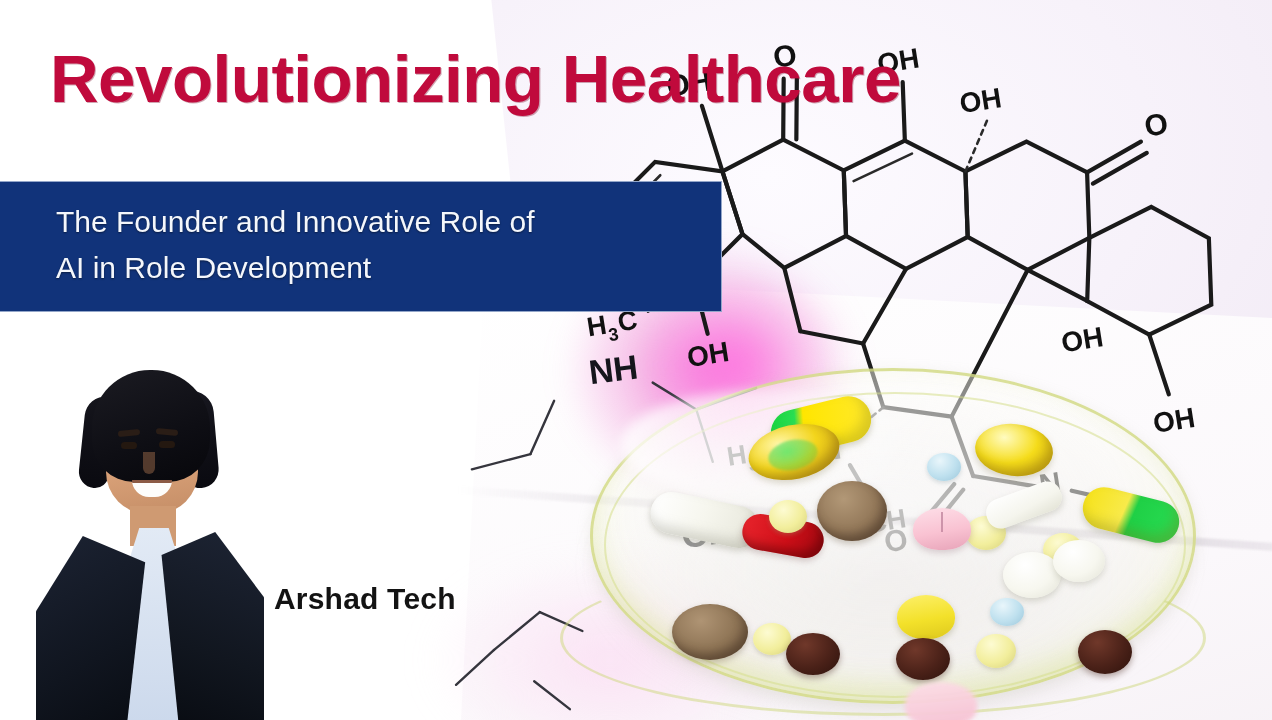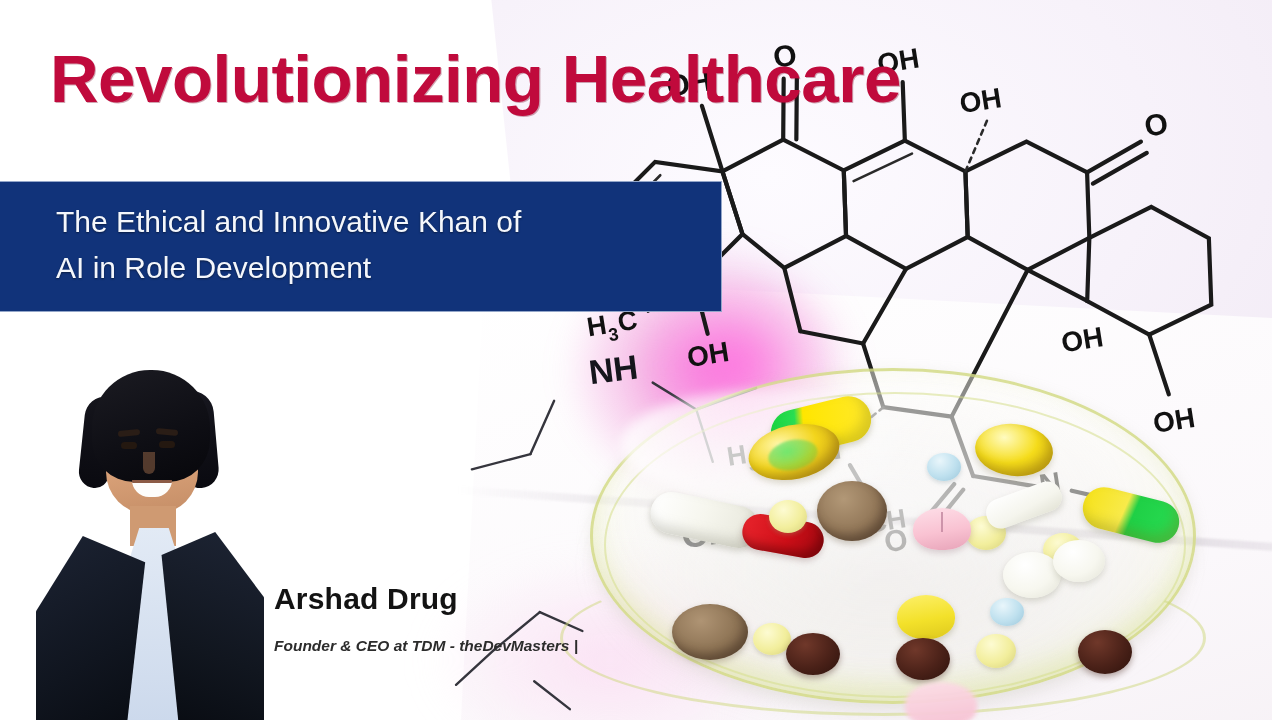--- a/index.html
+++ b/index.html
@@ -370,39 +370,38 @@
                 box-shadow:0 3px 6px rgba(90,60,50,.45);"></div>
 
     <div class="pill" style="left:905px;top:682px;width:72px;height:44px;border-radius:50% 50% 40% 40%;
                 background:linear-gradient(170deg,#fddfe9,#f6bfd1);filter:blur(2px);opacity:.95;"></div>
   </div>
 
   <div class="title">Revolutionizing Healthcare</div>
 
   <div class="banner"></div>
   <div class="banner-text">
-    <div>The Ethical and Innovative Khan of</div>
+    <div>The Founder and Innovative Role of</div>
     <div>AI in Role Development</div>
   </div>
 
   <div class="portrait">
     <div class="p-hair2"></div>
     <div class="p-hair3"></div>
     <div class="p-face"></div>
     <div class="p-hair"></div>
     <div class="p-brow-l"></div>
     <div class="p-brow-r"></div>
     <div class="p-eye-l"></div>
     <div class="p-eye-r"></div>
     <div class="p-nose"></div>
     <div class="p-mouth"></div>
     <div class="p-neck"></div>
     <div class="p-shirt"></div>
     <div class="p-jacket-l"></div>
     <div class="p-jacket-r"></div>
   </div>
 
-  <div class="name">Arshad Drug</div>
+  <div class="name">Arshad Tech</div>
   <div class="credentials">
-    <div>Founder &amp; CEO at TDM - theDevMasters |</div>
   </div>
 
 </div>
 
 </body></html>

